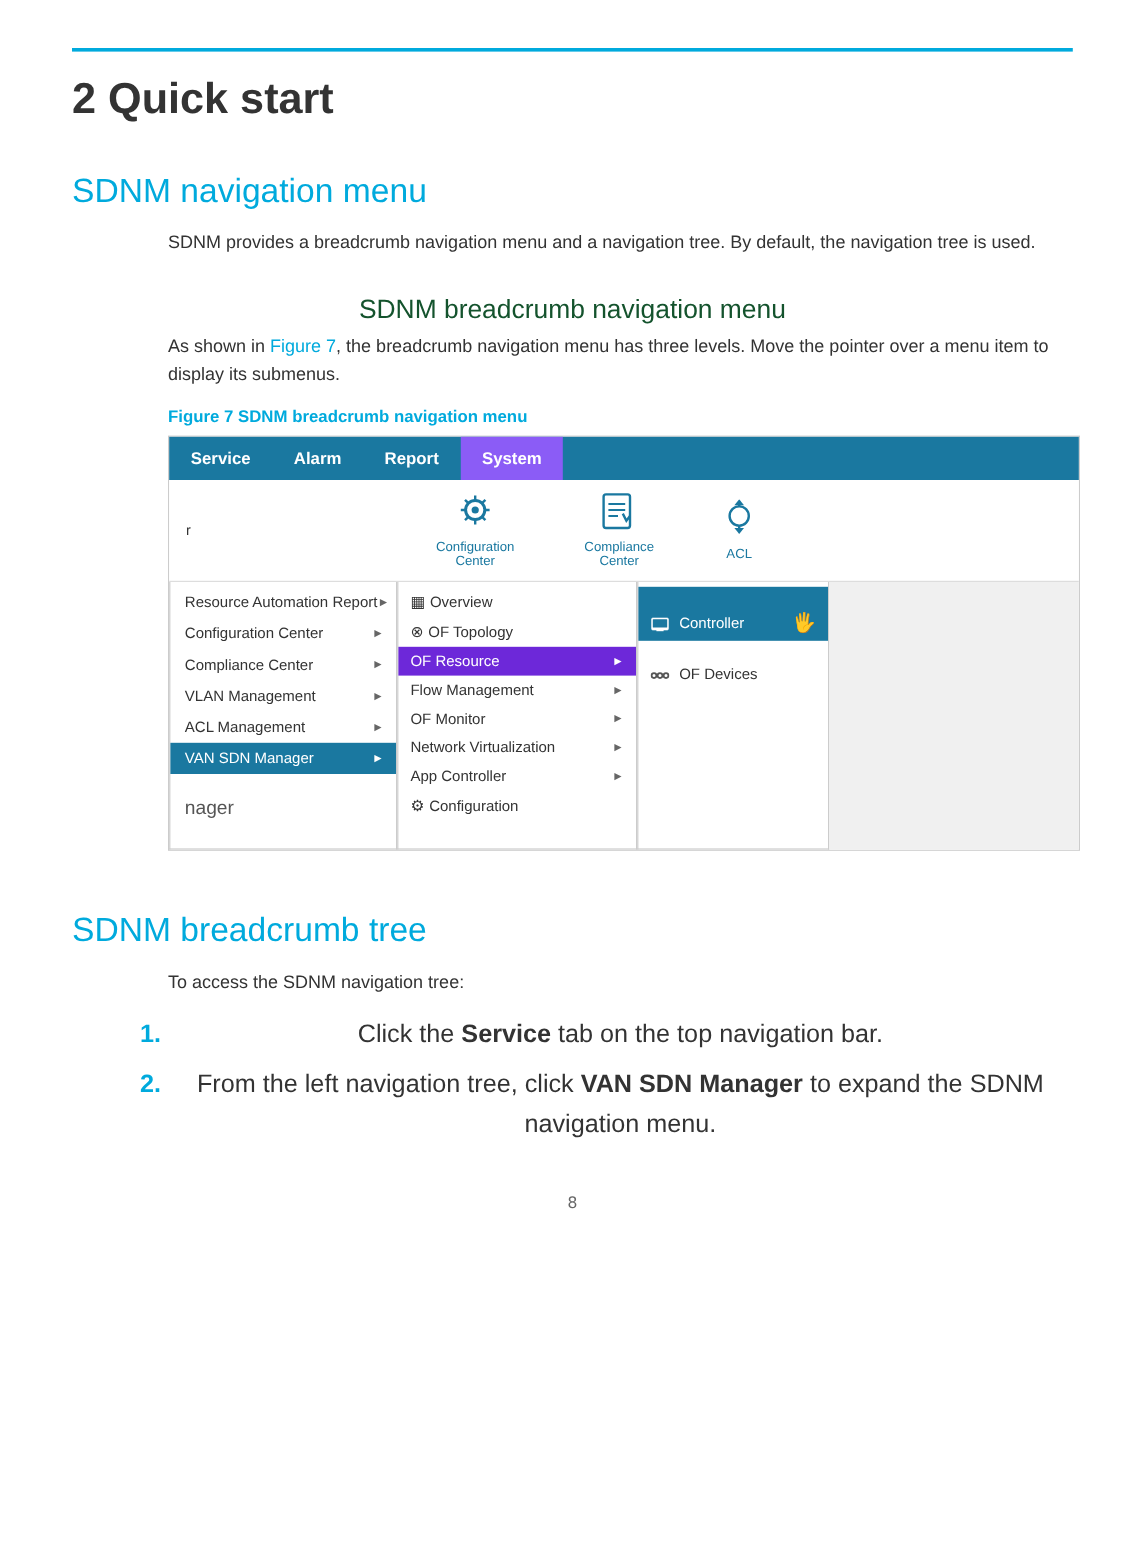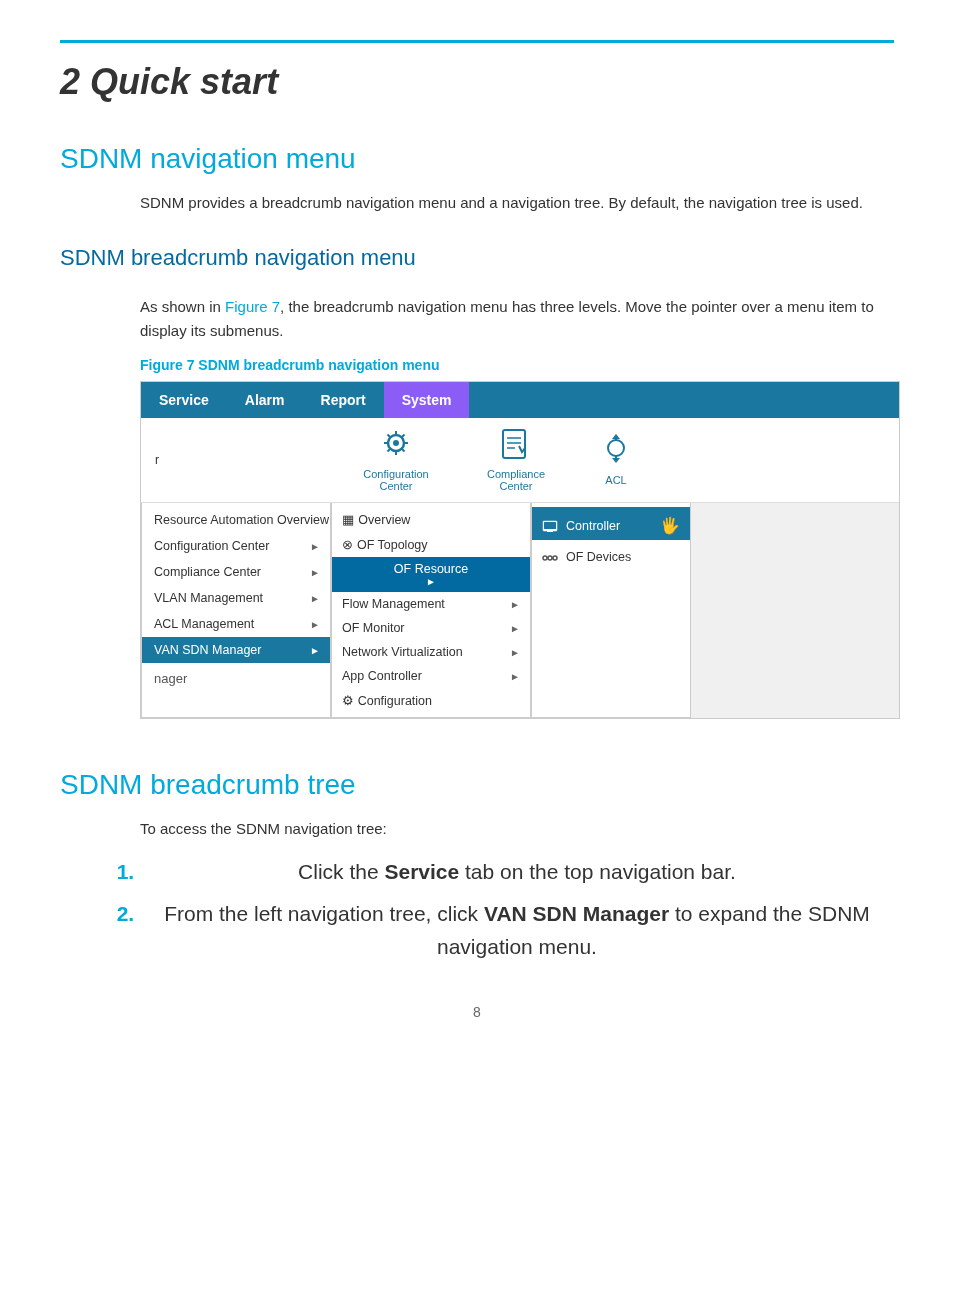--- a/index.html
+++ b/index.html
@@ -11,41 +11,41 @@
       width: 954px;
       min-height: 1296px;
       padding: 40px 60px 60px 60px;
     }
 
     
     .chapter-heading {
       border-top: 3px solid #00aadd;
       padding-top: 18px;
       margin-bottom: 40px;
-      font-style: italic;
     }
     .chapter-heading h1 {
       font-size: 36px;
       font-weight: bold;
       color: #333;
     }
 
     
     .section-heading {
       color: #00aadd;
       font-size: 28px;
       font-weight: normal;
       margin-bottom: 16px;
     }
 
     .subsection-heading {
-      color: #0369a1;
+      color: #14532d;
       font-size: 22px;
       font-weight: normal;
-      margin-bottom: 24px;
+      margin-bottom: 6px;
+      text-align: center;
     }
 
     
     .body-text {
       margin-left: 80px;
       margin-bottom: 14px;
       line-height: 1.6;
       color: #333;
       font-size: 15px;
     }
@@ -174,23 +174,22 @@
       padding: 5px 10px 5px 10px;
       font-size: 12.5px;
       color: #333;
       display: flex;
       align-items: center;
       justify-content: space-between;
       cursor: pointer;
       white-space: nowrap;
     }
     .level2-item.active {
-      background: #0369a1;
-      color: #fff;
-      flex-direction: column;
+      background: #6d28d9;
+      color: #fff;
     }
     .level2-item .icon-prefix {
       margin-right: 4px;
       font-size: 13px;
     }
     .level2-item .arrow {
       font-size: 10px;
       color: #666;
     }
     .level2-item.active .arrow {
@@ -200,21 +199,21 @@
     
     .level3-menu {
       background: #fff;
       border: 1px solid #ccc;
       border-top: none;
       width: 160px;
       padding: 4px 0;
       flex-shrink: 0;
     }
     .level3-item {
-      padding: 9px 10px 5px 10px;
+      padding: 20px 10px 5px 10px;
       font-size: 12.5px;
       color: #333;
       display: flex;
       align-items: center;
       cursor: pointer;
       white-space: nowrap;
     }
     .level3-item.active {
       background: #1a78a0;
       color: #fff;
@@ -330,21 +329,21 @@
               </svg>
           </div>
           <span style="color:#1a78a0;font-size:11px;">ACL</span>
         </div>
       </div>
 
       <div class="menus-row">
 
         <div class="level1-menu">
           <div class="level1-item">
-            <span>Resource Automation Overview</span>
+            <span>Resource Automation Report</span>
             <span class="arrow">►</span>
           </div>
           <div class="level1-item">
             <span>Configuration Center</span>
             <span class="arrow">►</span>
           </div>
           <div class="level1-item">
             <span>Compliance Center</span>
             <span class="arrow">►</span>
           </div>
@@ -353,21 +352,21 @@
             <span class="arrow">►</span>
           </div>
           <div class="level1-item">
             <span>ACL Management</span>
             <span class="arrow">►</span>
           </div>
           <div class="level1-item active">
             <span>VAN SDN Manager</span>
             <span class="arrow">►</span>
           </div>
-          <div style="padding: 8px 12px; font-size:13px; color:#555;">nager</div>
+          <div style="padding: 20px 12px; font-size:16px; color:#555;">nager</div>
         </div>
 
         <div class="level2-menu">
           <div class="level2-item">
             <span class="icon-prefix">▦</span>
             <span>Overview</span>
             <span style="flex:1"></span>
           </div>
           <div class="level2-item">
             <span class="icon-prefix">⊗</span>

